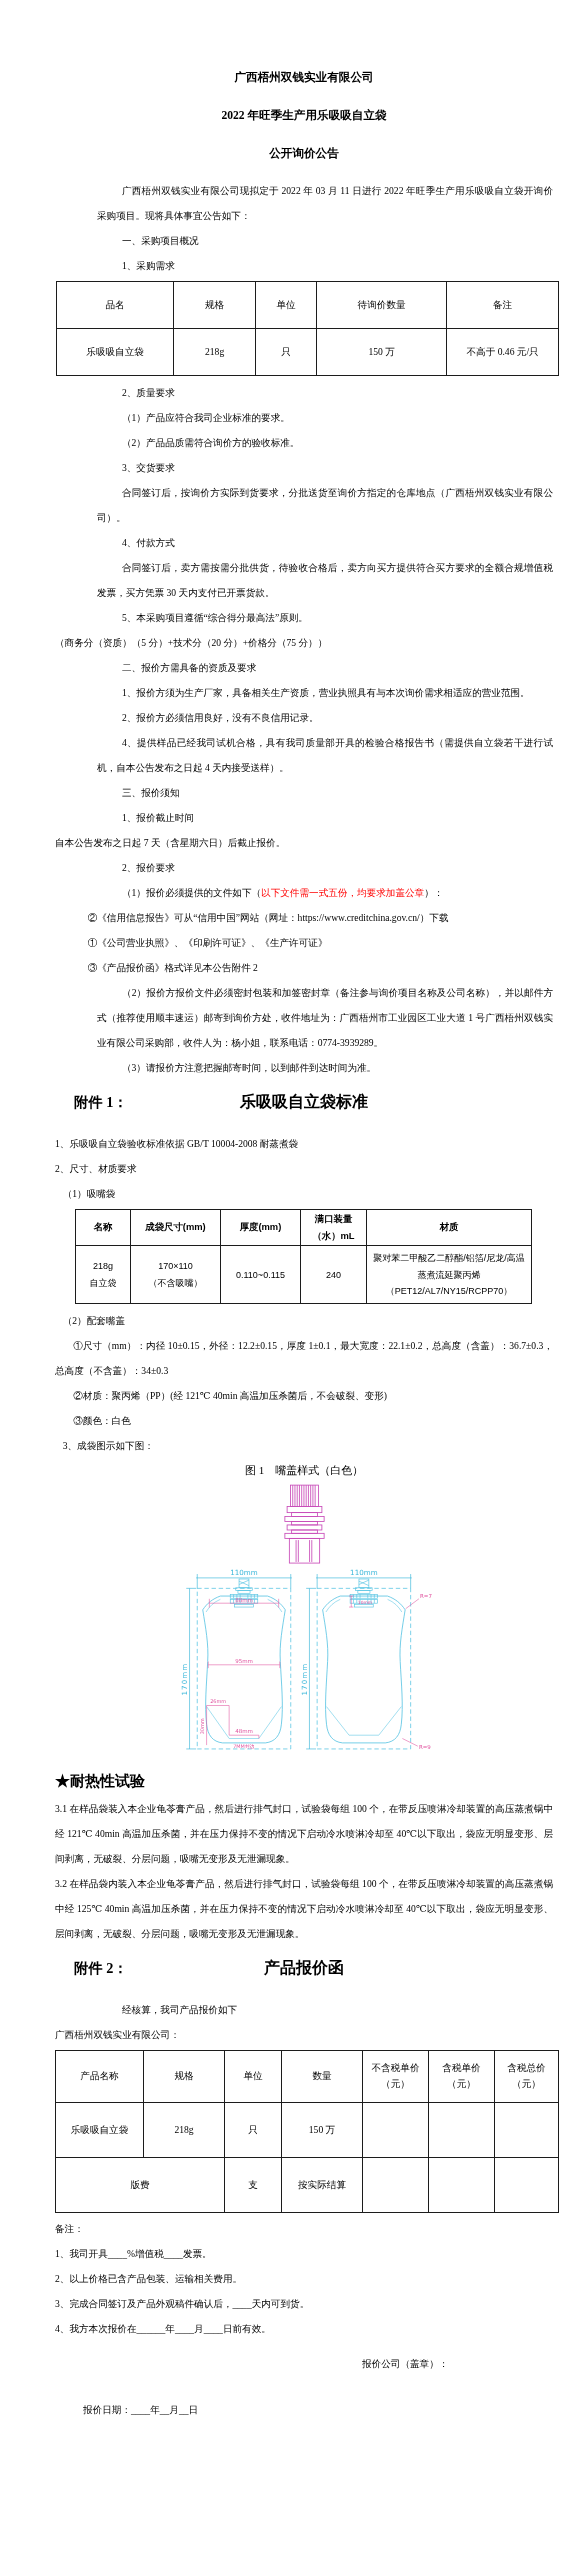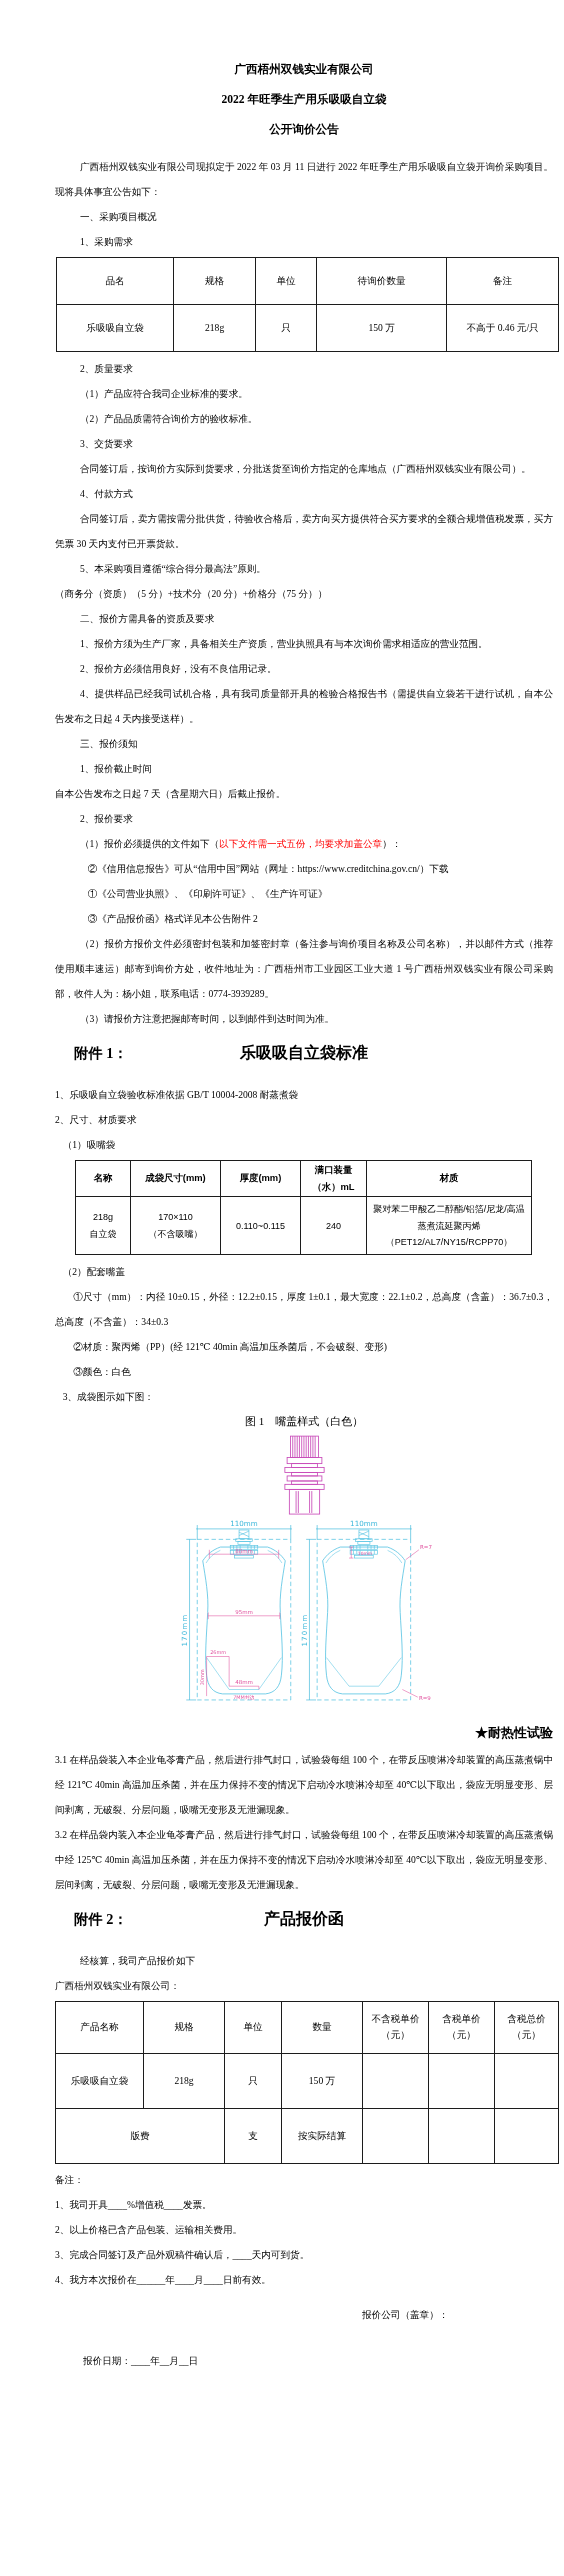--- a/index.html
+++ b/index.html
@@ -1,23 +1,23 @@
 <!DOCTYPE html>
 <html style="font-size:8.8px"><head>
 <meta charset="utf-8">
 <style>
   html,body{margin:0;padding:0;background:#ffffff;}
   .page{
     width:565px;height:2576px;overflow:hidden;background:#ffffff;color:#000;
     font-family:"Liberation Serif","DejaVu Serif",serif;position:relative;
   }
   .content{padding:55px 11px 22px 55px;width:498px;box-sizing:content-box;}
-  .title{font-size:11.6px;font-weight:bold;text-align:center;line-height:30px;margin:0;}
+  .title{font-size:11.6px;font-weight:bold;text-align:center;line-height:30px;margin:8px;}
   .p{font-size:9.6px;line-height:25px;margin:0;text-align:justify;}
-  .ind{text-indent:2.6em;}
+  .ind{text-indent:2.6em;margin-left:42px;}
   .ind3{text-indent:3.4em;}
   .ind15{text-indent:1.9em;}
   .smind{text-indent:0.8em;}
   .noind{text-indent:0;}
   .red{color:#ff0000;}
   .intro-gap{margin-top:8.8px;}
   table{border-collapse:collapse;font-size:9.6px;table-layout:fixed;}
   td{border:1.1px solid #1c1c1c;text-align:center;vertical-align:middle;padding:1.1px 3.3px;line-height:16.5px;}
   .t1{width:502px;margin:3.3px 0 3.3px 1.1px;}
   .t1 .hrow td{height:44px;}
@@ -29,21 +29,21 @@
   .t3 .hrow td{height:49px;}
   .t3 .drow td{height:52px;}
   .prewrap{white-space:pre-line;}
   .attach-head{position:relative;height:34px;margin-top:5px;margin-bottom:12px;}
   .attach-label{font-size:14.3px;font-weight:bold;margin-left:19px;line-height:34px;}
   .attach-title{position:absolute;left:50%;transform:translateX(-50%);top:0;
     font-size:16px;font-weight:bold;line-height:34px;white-space:nowrap;}
   .fig-caption1{font-size:11px;text-align:center;line-height:25px;margin:0;}
   .fig-caption2{font-size:14.3px;text-align:center;line-height:29px;margin:2.2px 0 1.1px 0;}
   .fig-wrap{display:flex;justify-content:center;margin:1.1px 0;}
-  .heat-title{font-size:13px;font-weight:bold;line-height:25px;margin:14.3px 0 2.2px 0;text-align:right;}
+  .heat-title{font-size:15px;font-weight:bold;line-height:25px;margin:14.3px 0 2.2px 0;}
   .sign{margin-left:307px;font-size:9.6px;line-height:25px;}
   .sign-date{margin-top:21px;margin-left:28px;}
   .dimtext{font-family:"DejaVu Sans",sans-serif;}
 </style>
 </head>
 <body>
 
 <div class="page">
   <div class="content">
 

